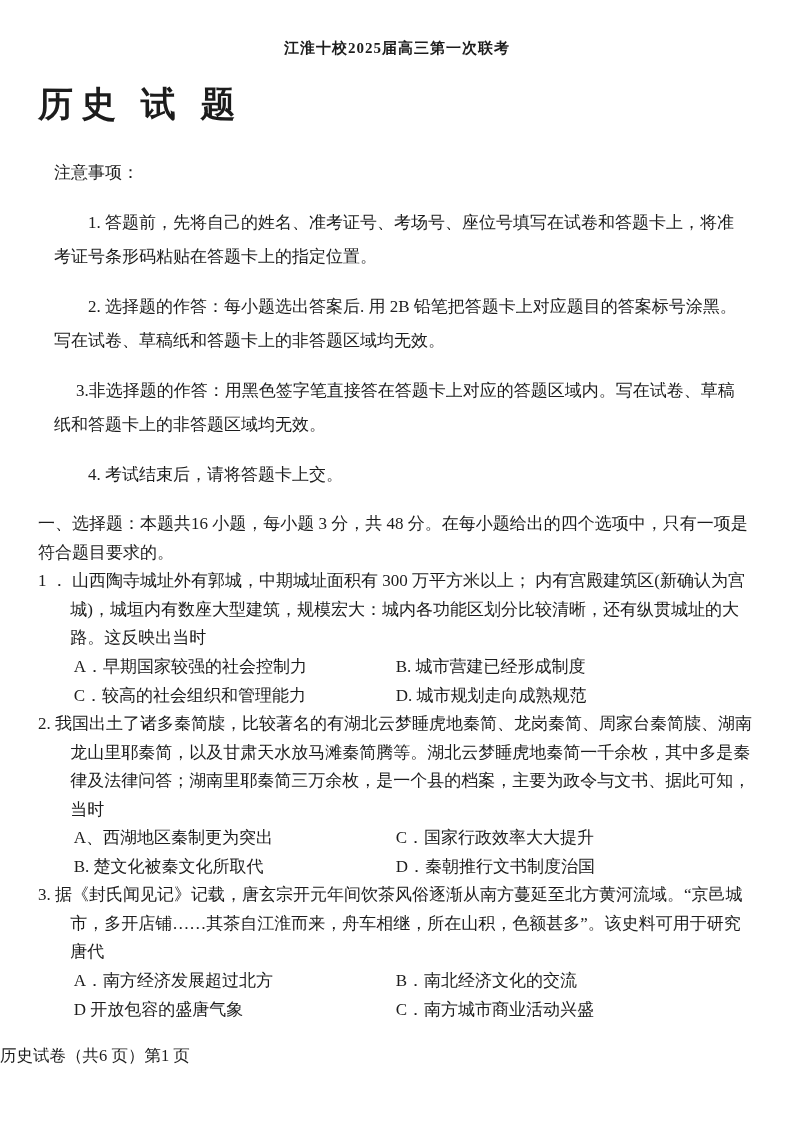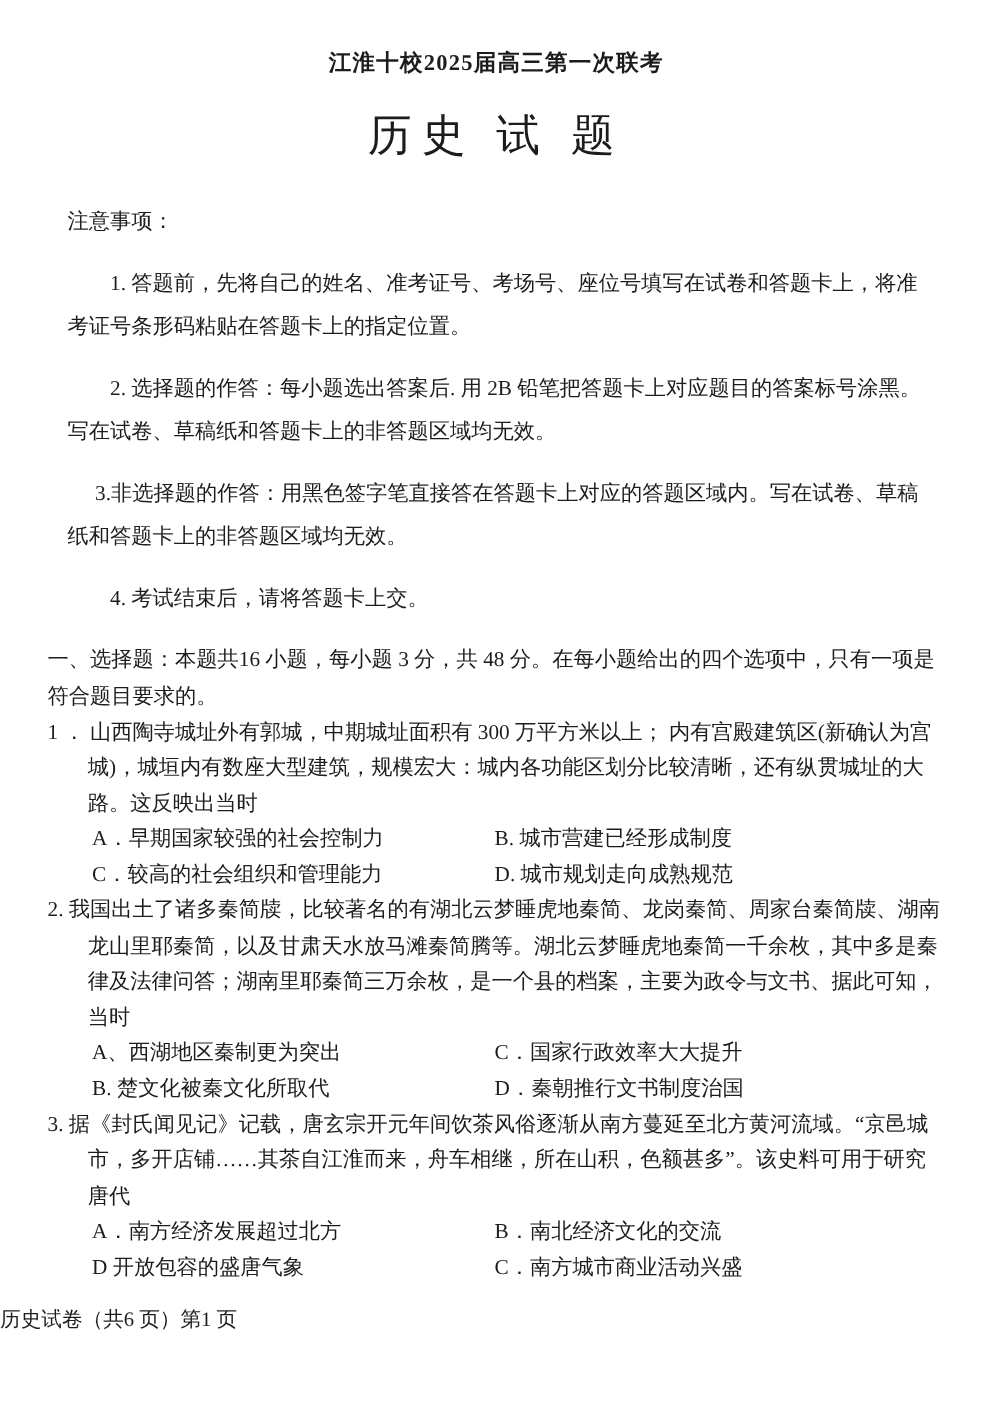--- a/index.html
+++ b/index.html
@@ -11,30 +11,29 @@
     position: relative;
     background: #ffffff;
     padding: 30px 38px 0 38px;
     font-family: "Liberation Serif", "DejaVu Serif", serif;
     color: #1c1c1c;
     font-size: 17px;
   }
   .exam-title {
     margin: 8px 0 0 0;
     text-align: center;
-    font-size: 18px;
+    font-size: 15px;
     font-weight: bold;
     letter-spacing: 1px;
     line-height: 1.4;
   }
   .subject-title {
     margin: 22px 0 28px 0;
-    text-align: center;
     font-size: 35px;
-    font-weight: normal;
+    font-weight: bold;
     letter-spacing: 8px;
     line-height: 1.35;
   }
   .notice p {
     margin: 16px;
     line-height: 2.0;
   }
   .notice-heading { font-weight: normal; }
   .indent-2 { text-indent: 2em; }
   .indent-15 { text-indent: 1.3em; }

